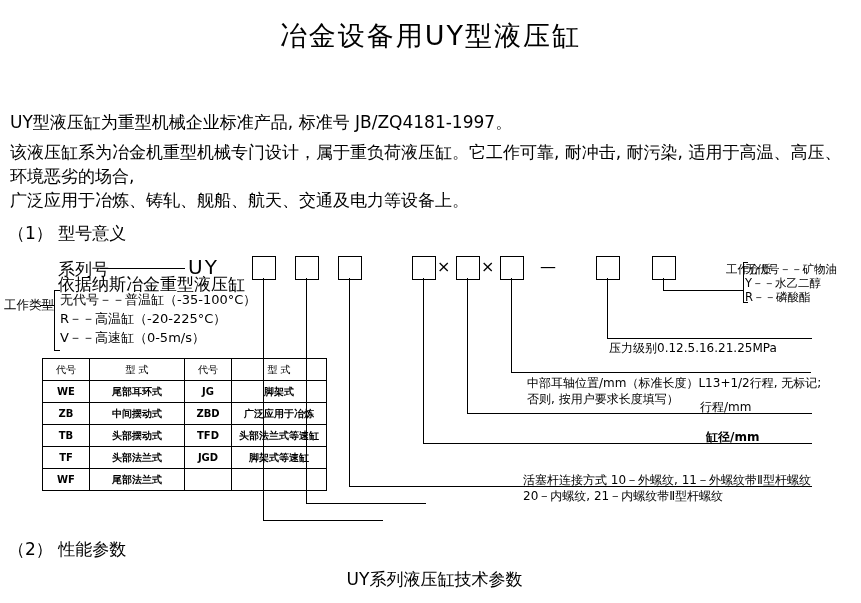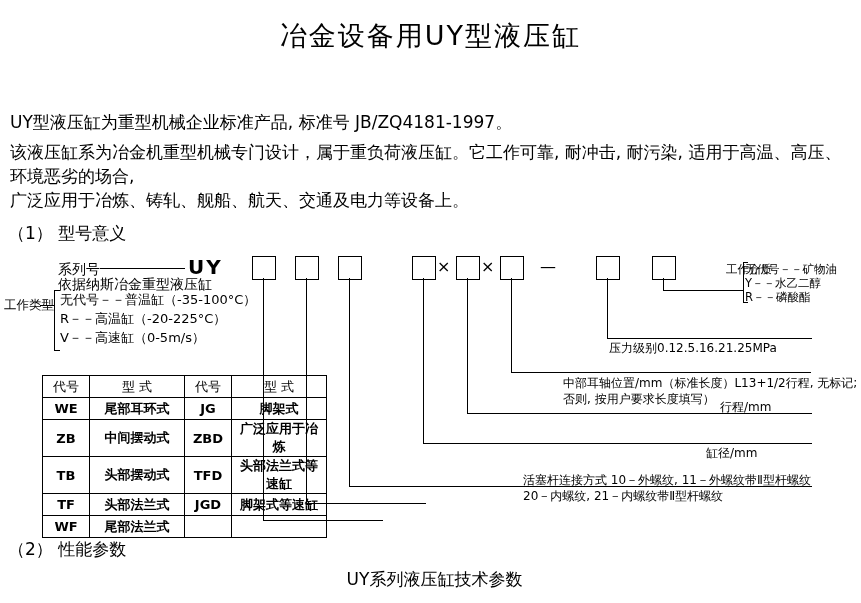--- a/index.html
+++ b/index.html
@@ -30,41 +30,41 @@
   .p1{top:110px;left:10px;width:840px;}
   .p2{top:140px;left:10px;width:845px;}
   .sect{position:absolute;font-size:17px;}
   .s1{top:222px;left:8px;}
   .s2{top:538px;left:8px;}
 
   .subtitle{
     position:absolute;top:568px;left:4px;width:861px;text-align:center;
     font-size:17px;
   }
-  .uy{position:absolute;left:188px;top:255px;font-size:20px;letter-spacing:2px;font-weight:bold;}
+  .uy{position:absolute;left:188px;top:255px;font-size:20px;letter-spacing:2px;}
   .box{
     position:absolute;top:256px;width:22px;height:22px;
     border:1px solid #000;
   }
   .op{position:absolute;top:257px;font-size:16px;}
 
   
   .vl{position:absolute;background:#000;width:1px;}
   .hl{position:absolute;background:#000;height:1px;}
 
   
-  .leftblk{position:absolute;left:58px;top:262px;font-size:14px;line-height:15px;}
+  .leftblk{position:absolute;left:58px;top:262px;font-size:17px;line-height:15px;}
   .worktype{position:absolute;left:4px;top:297px;font-size:12.5px;}
   .wtlines{position:absolute;left:60px;top:290px;font-size:13px;line-height:19px;white-space:nowrap;}
 
   
   table.codes{
-    position:absolute;left:42px;top:375px;
+    position:absolute;left:42px;top:358px;
     border-collapse:collapse;
-    font-size:13px;
+    font-size:10px;
   }
   table.codes td{
     border:1px solid #000;
     text-align:center;
     height:21px;
     padding:0 2px;
     font-weight:bold;
   }
   table.codes td.c1{width:42px;}
   table.codes td.c2{width:90px;}
@@ -190,32 +190,32 @@
     <div>Y－－水乙二醇</div>
     <div>R－－磷酸酯</div>
   </div>
 
   <div class="vl" style="left:607px;top:278px;height:60px;"></div>
   <div class="hl" style="left:607px;top:338px;width:205px;"></div>
   <div class="rlbl" style="left:609px;top:341px;">压力级别0.12.5.16.21.25MPa</div>
 
   <div class="vl" style="left:511px;top:278px;height:94px;"></div>
   <div class="hl" style="left:511px;top:372px;width:300px;"></div>
-  <div class="rlbl2" style="left:527px;top:375px;margin-left:36px;">
+  <div class="rlbl2" style="left:527px;top:375px;">
     <div>中部耳轴位置/mm（标准长度）L13+1/2行程, 无标记;</div>
     <div>否则, 按用户要求长度填写）</div>
   </div>
 
   <div class="vl" style="left:467px;top:278px;height:135px;"></div>
   <div class="hl" style="left:467px;top:413px;width:345px;"></div>
-  <div class="rlbl" style="left:720px;top:400px;">行程/mm</div>
+  <div class="rlbl" style="left:700px;top:400px;">行程/mm</div>
 
   <div class="vl" style="left:423px;top:278px;height:165px;"></div>
   <div class="hl" style="left:423px;top:443px;width:389px;"></div>
-  <div class="rlbl" style="left:706px;top:446px;">缸径/mm</div>
+  <div class="rlbl" style="left:706px;top:430px;font-weight:bold;">缸径/mm</div>
 
   <div class="hl" style="left:489px;top:486px;width:323px;"></div>
   <div class="rlbl2" style="left:523px;top:472px;">
     <div>活塞杆连接方式 10－外螺纹, 11－外螺纹带Ⅱ型杆螺纹</div>
     <div>20－内螺纹, 21－内螺纹带Ⅱ型杆螺纹</div>
   </div>
 
 </div>
 
 </body></html>

